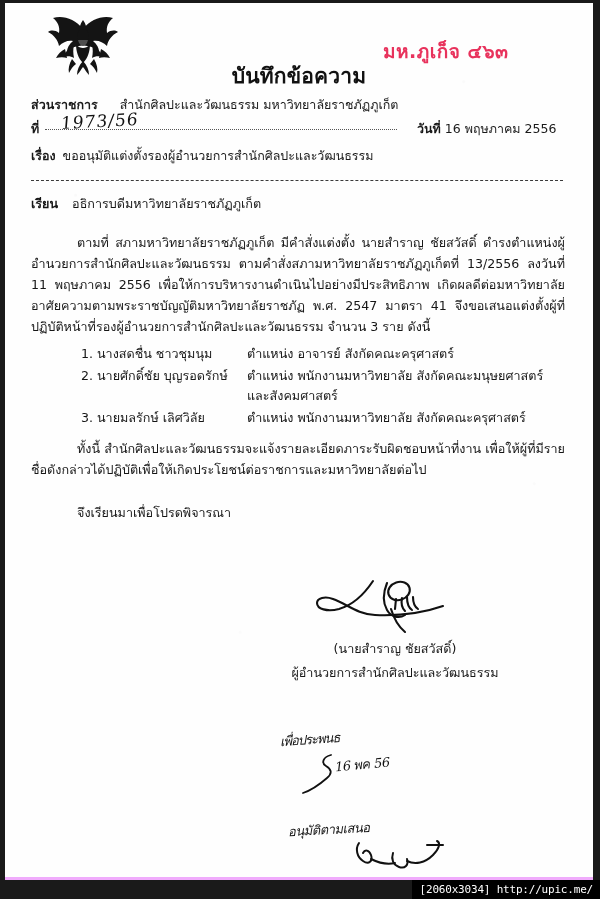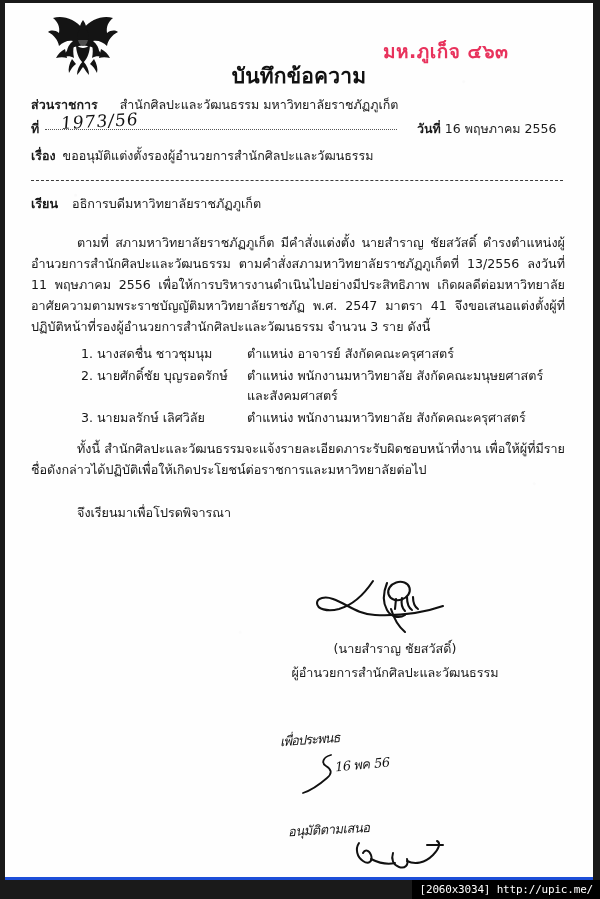--- a/index.html
+++ b/index.html
@@ -13,21 +13,21 @@
     font-family: "DejaVu Sans", "Liberation Sans", sans-serif;
     position: relative;
     overflow: hidden;
   }
 
   
   #scan-page {
     position: absolute;
     left: 0; top: 0;
     width: 600px; height: 899px;
-    background: #1d4ed8;
+    background: #f0abfc;
     box-sizing: border-box;
   }
   
   .edge {
     position: absolute;
     background: #1a1a1a;
   }
   #edge-left   { left: 0;   top: 0;  width: 5px;  height: 899px; }
   #edge-right  { right: 0;  top: 0;  width: 7px;  height: 880px; }
   #edge-top    { left: 0;   top: 0;  width: 600px;height: 3px; }

